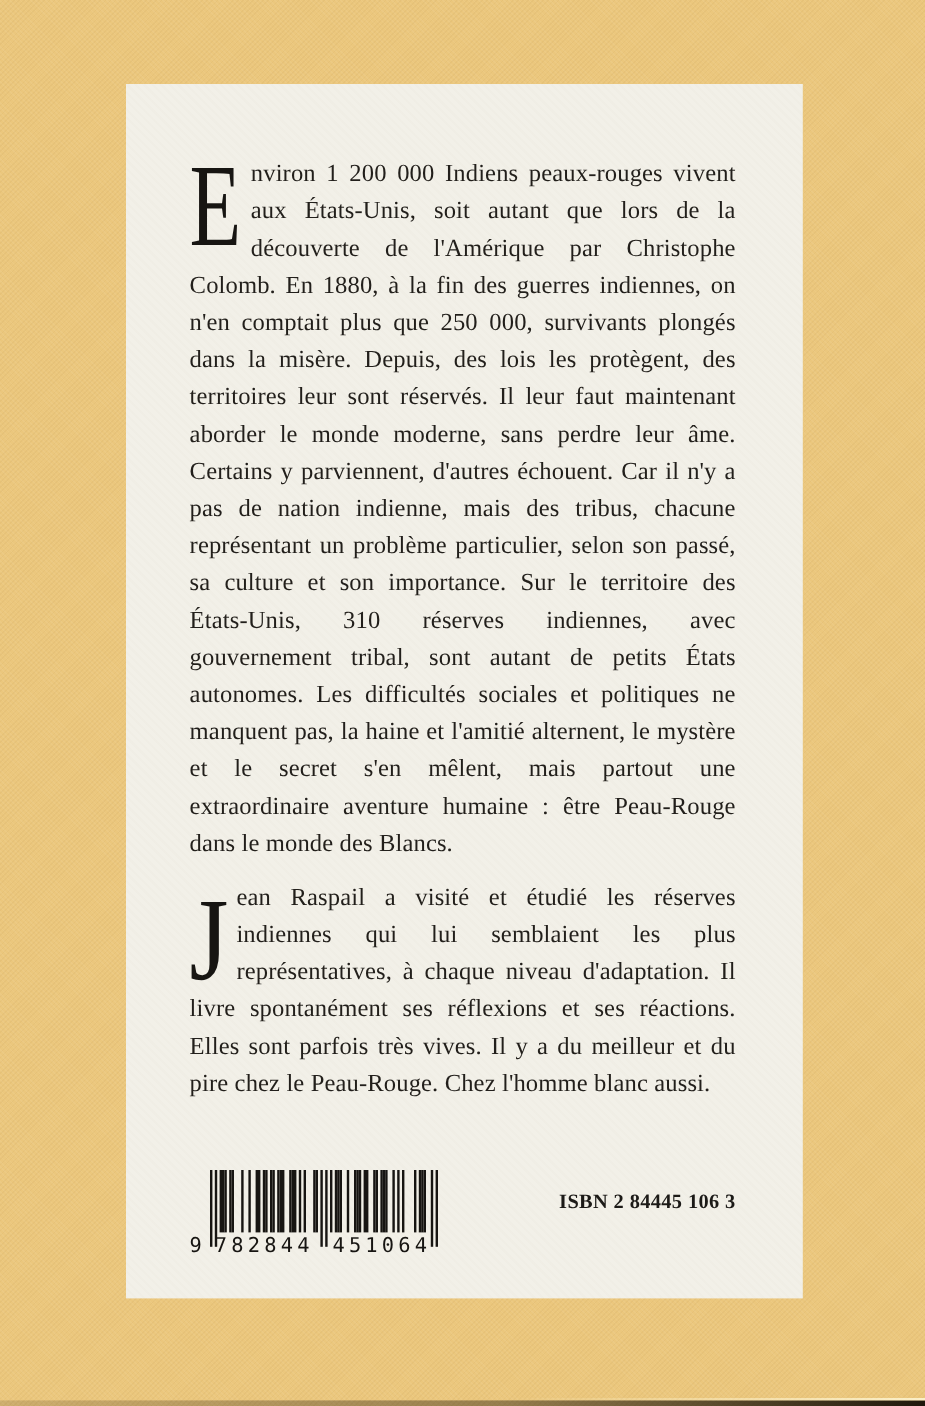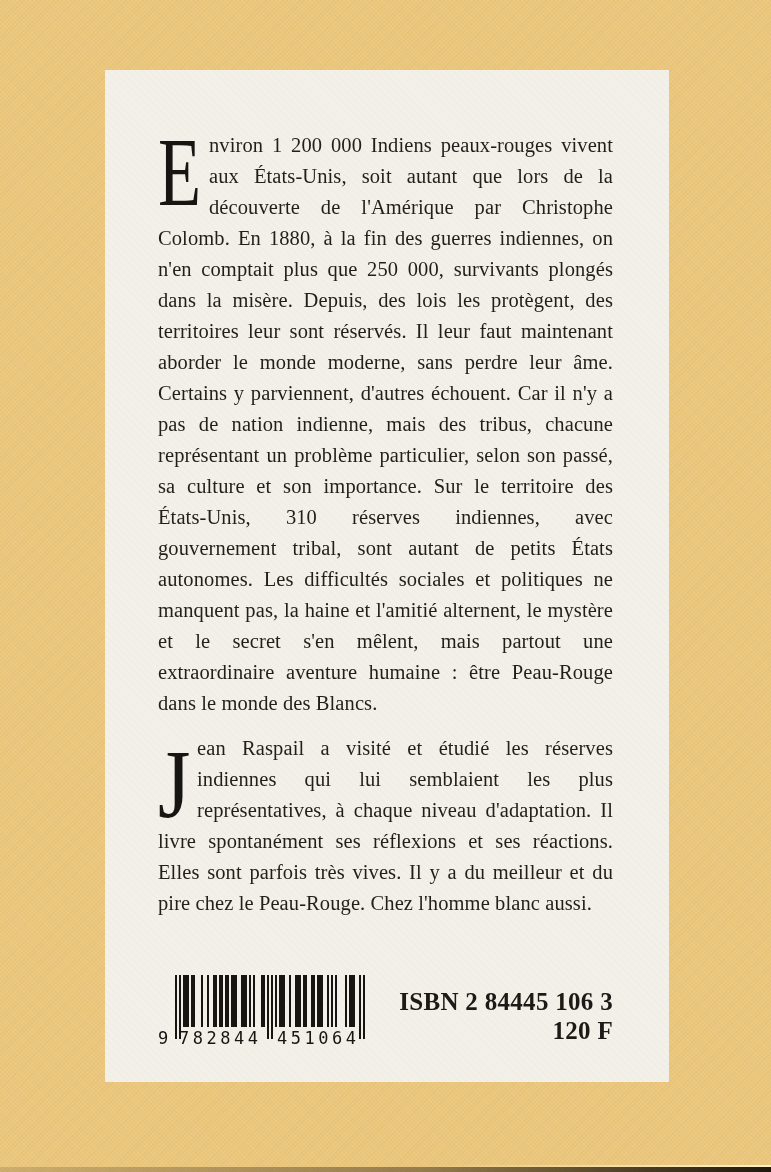--- a/index.html
+++ b/index.html
@@ -83,21 +83,21 @@
     color: #171512;
     letter-spacing: 3.5px;
     white-space: nowrap;
   }
   .bc-first  { left: -17px; letter-spacing: 0; }
   .bc-group1 { left: 4px; }
   .bc-group2 { left: 102px; text-align: center; }
   .isbn-block {
     text-align: right;
     font-weight: bold;
-    font-size: 25px;
+    font-size: 17px;
     line-height: 29px;
     color: #1c1a17;
     padding-top: 12px;
     letter-spacing: 0.3px;
   }
   .photo-edge {
     position: absolute;
     left: 0;
     right: 0;
     bottom: 0;
@@ -189,20 +189,19 @@
           </svg>
         <div class="bc-digits">
           <span class="bc-first">9</span>
           <span class="bc-group1">782844</span>
           <span class="bc-group2">451064</span>
         </div>
       </div>
 
       <div class="isbn-block">
         <div>ISBN 2 84445 106 3</div>
-        <div>120 F</div>
       </div>
 
     </div>
   </div>
 
   <div class="photo-edge"></div>
 </div>
 
 </body></html>

